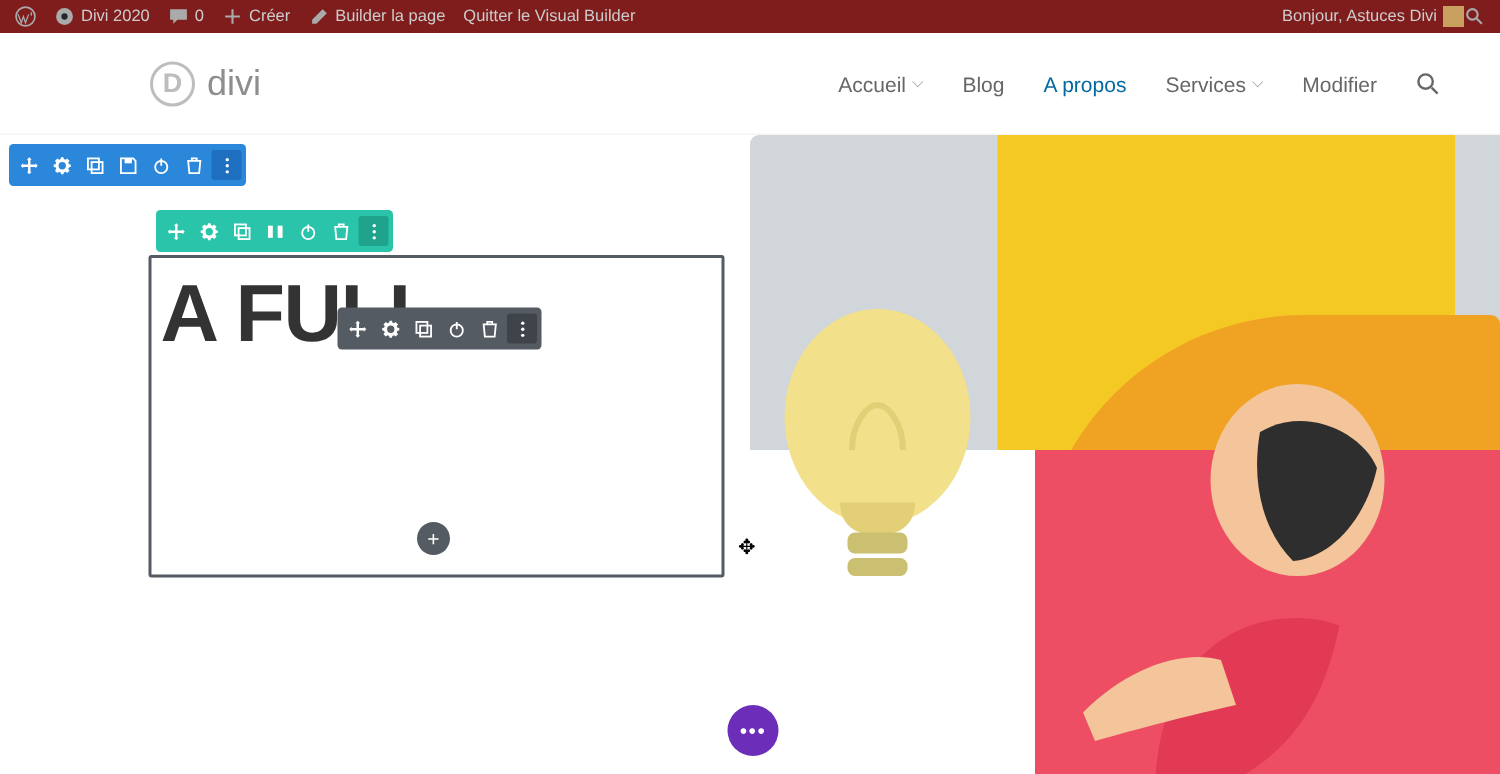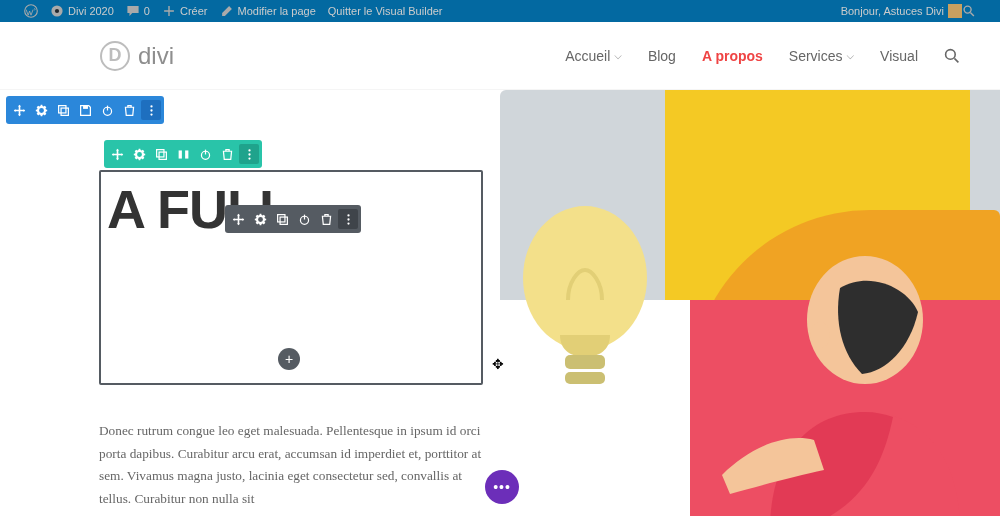--- a/index.html
+++ b/index.html
@@ -7,26 +7,26 @@
   width: 1000px;
   height: 516px;
   font-family: -apple-system, BlinkMacSystemFont, "Segoe UI", Helvetica, Arial, sans-serif;
   overflow: hidden;
   background: #fff;
 }
 
 
 .wp-admin-bar {
   height: 22px;
-  background: #0369a1;
+  background: #7f1d1d;
   color: #eee;
   display: flex;
   align-items: center;
   font-size: 11px;
-  padding: 0 24px;
+  padding: 0 10px;
 }
 .wp-admin-bar .left { display: flex; align-items: center; gap: 12px; }
 .wp-admin-bar .right { margin-left: auto; display: flex; align-items: center; gap: 0; }
 .wp-admin-bar .item { display: flex; align-items: center; gap: 4px; color: #ccc; cursor: pointer; }
 .wp-admin-bar svg { width: 14px; height: 14px; fill: #aaa; }
 .avatar { width: 14px; height: 14px; background: #c8a060; display: inline-block; }
 
 
 .site-header {
   height: 68px;
@@ -35,21 +35,21 @@
   padding: 0 40px 0 100px;
   border-bottom: 1px solid rgba(0,0,0,0.04);
 }
 .logo { display: flex; align-items: center; gap: 8px; color: #8e8e8e; font-size: 24px; font-weight: 300; }
 .logo-circle {
   width: 30px; height: 30px; border: 2px solid #bdbdbd; border-radius: 50%;
   display: flex; align-items: center; justify-content: center; color: #bdbdbd; font-weight: 600; font-size: 18px;
 }
 .main-nav { margin-left: auto; display: flex; align-items: center; gap: 26px; font-size: 14px; color: #666; }
 .main-nav .nav-item { display: flex; align-items: center; gap: 4px; cursor: pointer; }
-.main-nav .active { color: #ef4444; font-weight: bold; }
+.main-nav .active { color: #0369a1; }
 .chev { font-size: 10px; color: #999; }
 .search-ic svg { width: 16px; height: 16px; stroke: #666; fill: none; stroke-width: 2; }
 
 
 .stage {
   position: relative;
   width: 1000px;
   height: 426px;
 }
 
@@ -228,21 +228,21 @@
     <span class="item">
       <svg viewBox="0 0 20 20">
           <path d="M9 3h2v6h6v2h-6v6H9v-6H3V9h6z" fill="#aaa"></path>
         </svg>
       <span>Créer</span>
     </span>
     <span class="item">
       <svg viewBox="0 0 20 20">
           <path d="M13 3l4 4L7 17H3v-4z" fill="#aaa"></path>
         </svg>
-      <span>Modifier la page</span>
+      <span>Builder la page</span>
     </span>
     <span class="item">
       <span>Quitter le Visual Builder</span>
     </span>
   </div>
   <div class="right">
     <span class="item">
       <span>Bonjour, Astuces Divi</span>
       <span class="avatar"></span>
     </span>
@@ -264,21 +264,21 @@
     <span class="nav-item">
       <span>Accueil</span>
       <span class="chev">⌵</span>
     </span>
     <span class="nav-item">Blog</span>
     <span class="nav-item active">A propos</span>
     <span class="nav-item">
       <span>Services</span>
       <span class="chev">⌵</span>
     </span>
-    <span class="nav-item">Visual</span>
+    <span class="nav-item">Modifier</span>
     <span class="nav-item search-ic">
       <svg viewBox="0 0 20 20">
           <circle cx="8" cy="8" r="6"></circle>
           <path d="M13 13l5 5"></path>
         </svg>
     </span>
   </div>
 </div>
 
 <div class="stage">
@@ -434,17 +434,16 @@
     <h1>
       <span>A FULL</span><br>
       <br>
     </h1>
   </div>
 
   <span class="plus-badge">+</span>
 
   <span class="move-cursor">✥</span>
 
-  <p class="body-text">Donec rutrum congue leo eget malesuada. Pellentesque in ipsum id orci porta dapibus. Curabitur arcu erat, accumsan id imperdiet et, porttitor at sem. Vivamus magna justo, lacinia eget consectetur sed, convallis at tellus. Curabitur non nulla sit</p>
 
   <div class="fab">•••</div>
 
 </div>
 
 </body></html>

